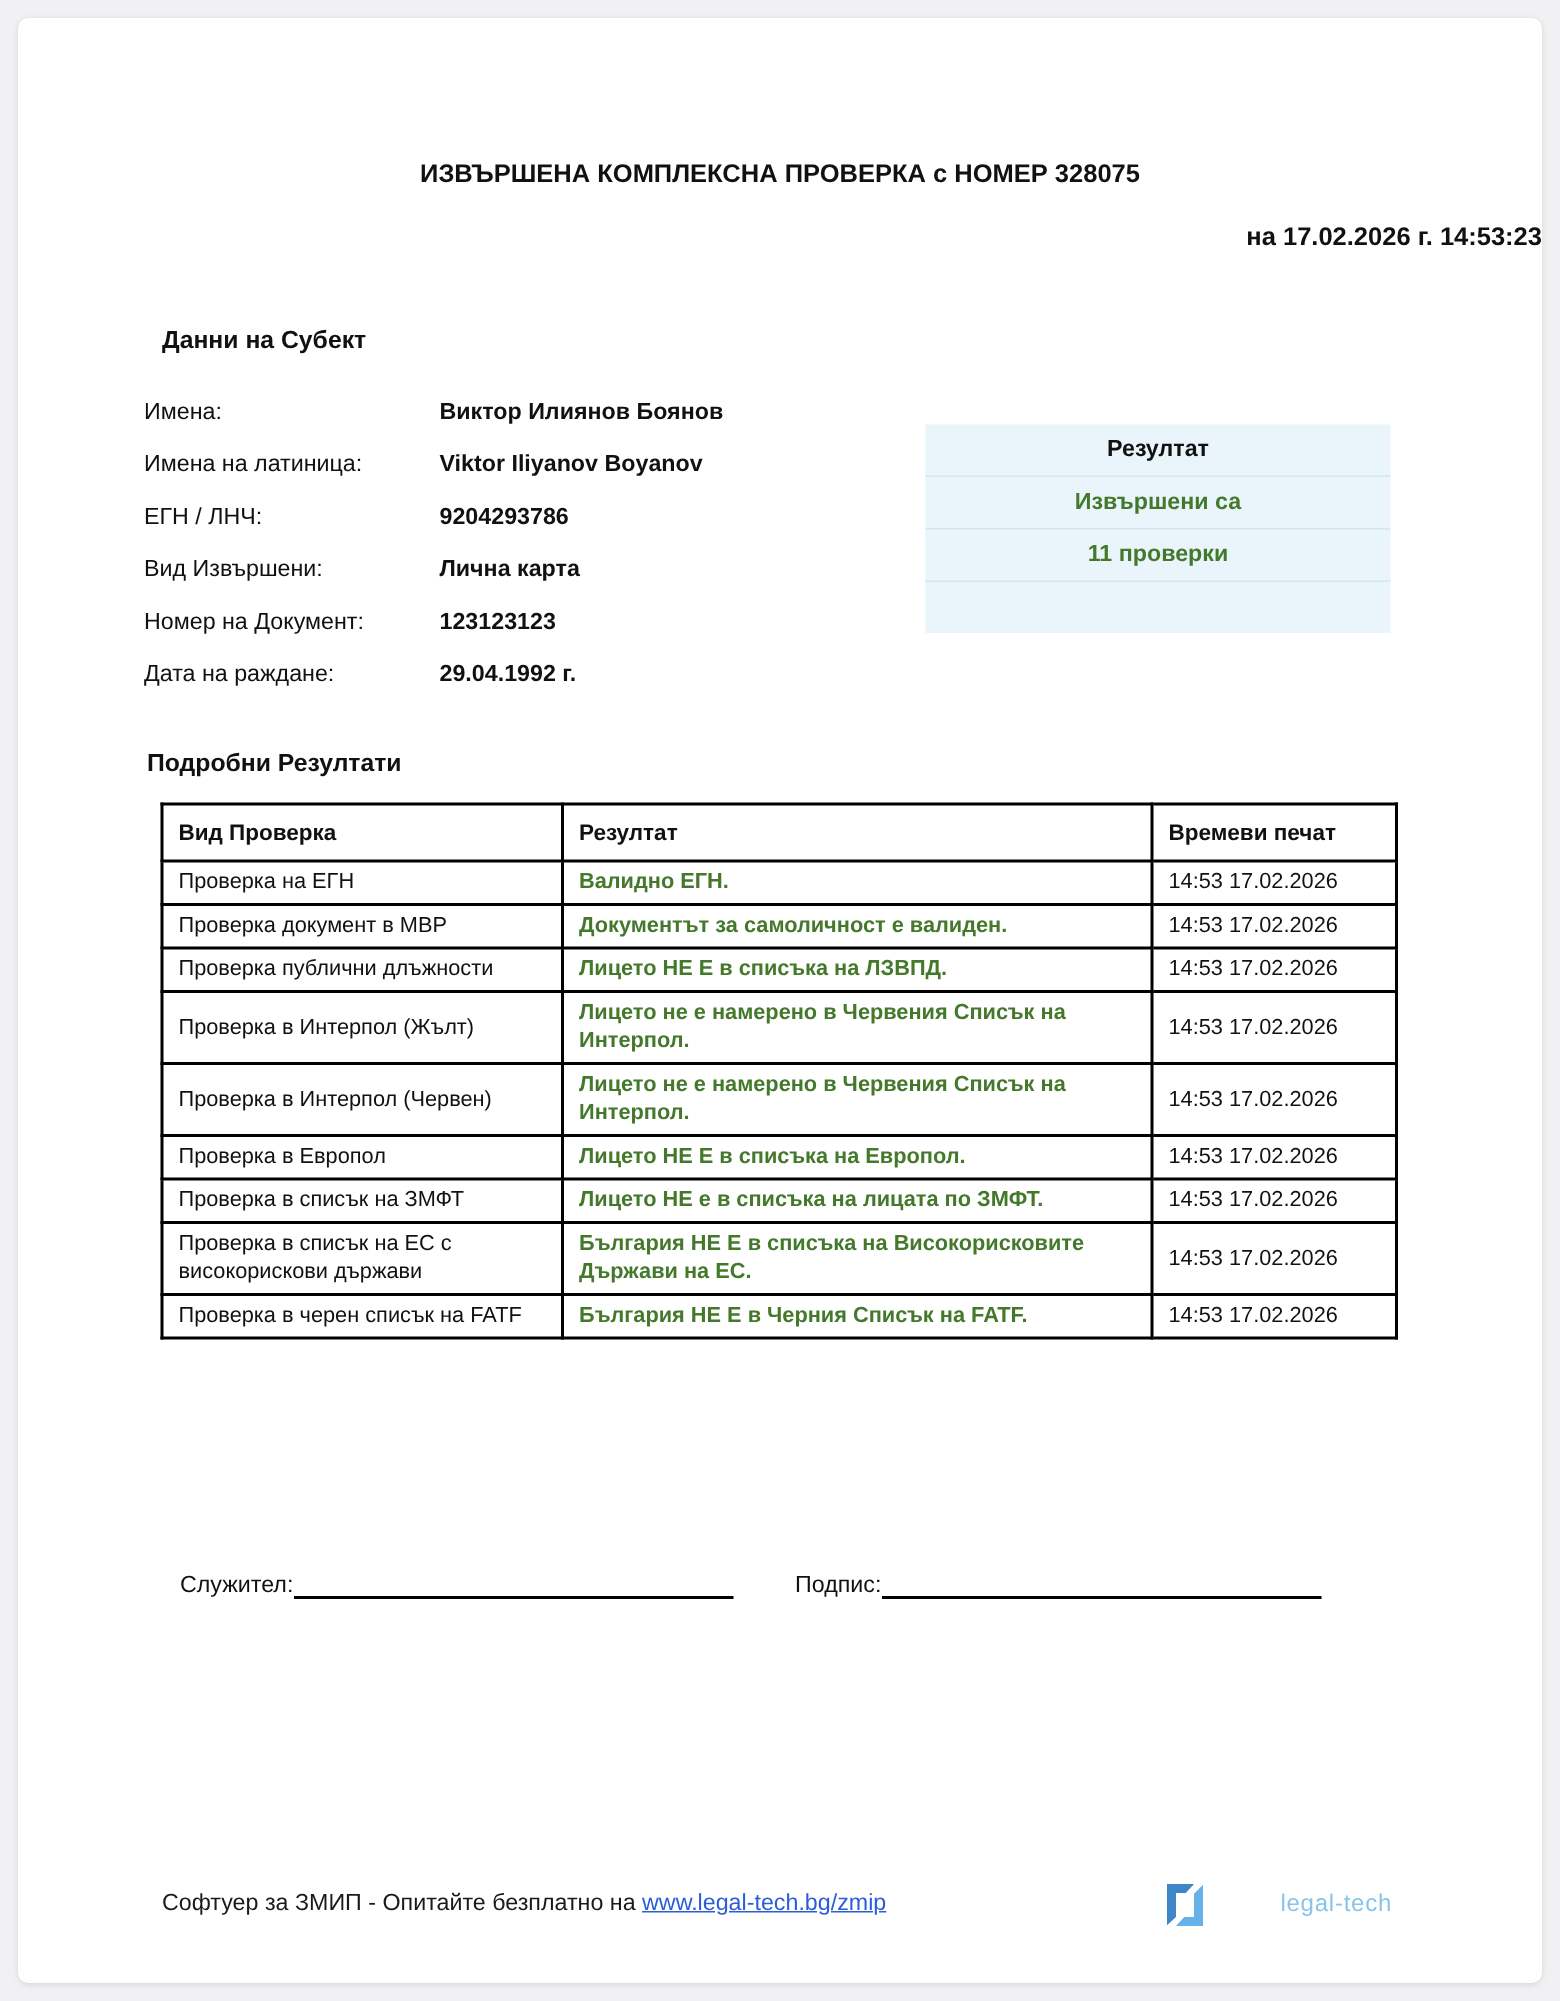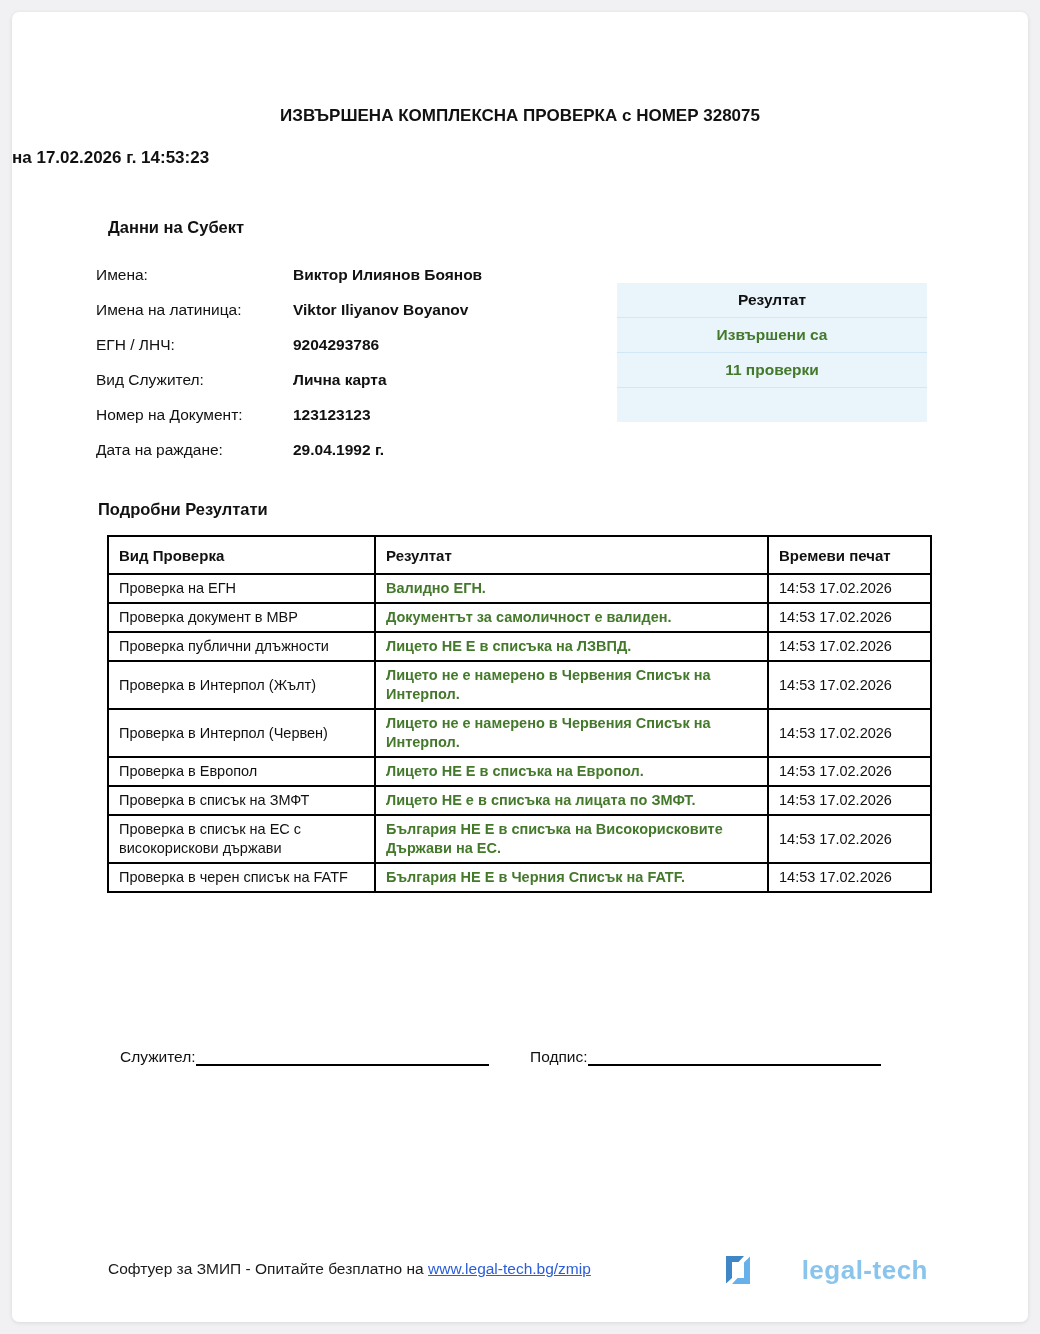--- a/index.html
+++ b/index.html
@@ -26,21 +26,21 @@
     background:#ffffff;
     border-radius:7px;
     box-shadow:0 1px 4px rgba(0,0,0,0.10);
   }
   .title1{
     position:absolute; left:0; top:94px; width:100%;
     text-align:center; font-size:17px; font-weight:700;
   }
   .title2{
     position:absolute; left:0; top:136px; width:100%;
-    text-align:left; font-size:17px; font-weight:700;
+    text-align:right; font-size:17px; font-weight:700;
   }
   .subject-heading{
     position:absolute; left:96px; top:206px;
     font-size:16.5px; font-weight:700;
   }
   .subject-fields{
     position:absolute; left:84px; top:245px; width:500px;
   }
   .field-row{
     display:flex; height:35px; align-items:center;
@@ -107,21 +107,21 @@
     position:absolute; left:0; top:10px; font-size:15.5px; color:#1a1a1a;
   }
   .footer-link{
     color:var(--link); text-decoration:underline; cursor:pointer;
   }
   .brand{
     position:absolute; right:2px; top:0; height:40px;
     display:flex; align-items:center; gap:9px;
   }
   .brand-word{
-    font-size:26px; color:var(--brand); letter-spacing:0.5px; font-weight:700;margin-left:40px;
+    font-size:16px; color:var(--brand); letter-spacing:0.5px; font-weight:400;margin-left:40px;
   }
 </style>
 </head>
 <body>
 
 <div class="page">
 
   <div class="title1">ИЗВЪРШЕНА КОМПЛЕКСНА ПРОВЕРКА с НОМЕР 328075</div>
   <div class="title2">на 17.02.2026 г. 14:53:23</div>
 
@@ -137,21 +137,21 @@
       <div class="field-label">Имена на латиница:</div>
       <div class="field-value">Viktor Iliyanov Boyanov</div>
     </div>
 
     <div class="field-row">
       <div class="field-label">ЕГН / ЛНЧ:</div>
       <div class="field-value">9204293786</div>
     </div>
 
     <div class="field-row">
-      <div class="field-label">Вид Служител:</div>
+      <div class="field-label">Вид Извършени:</div>
       <div class="field-value">Лична карта</div>
     </div>
 
     <div class="field-row">
       <div class="field-label">Номер на Документ:</div>
       <div class="field-value">123123123</div>
     </div>
 
     <div class="field-row">
       <div class="field-label">Дата на раждане:</div>

